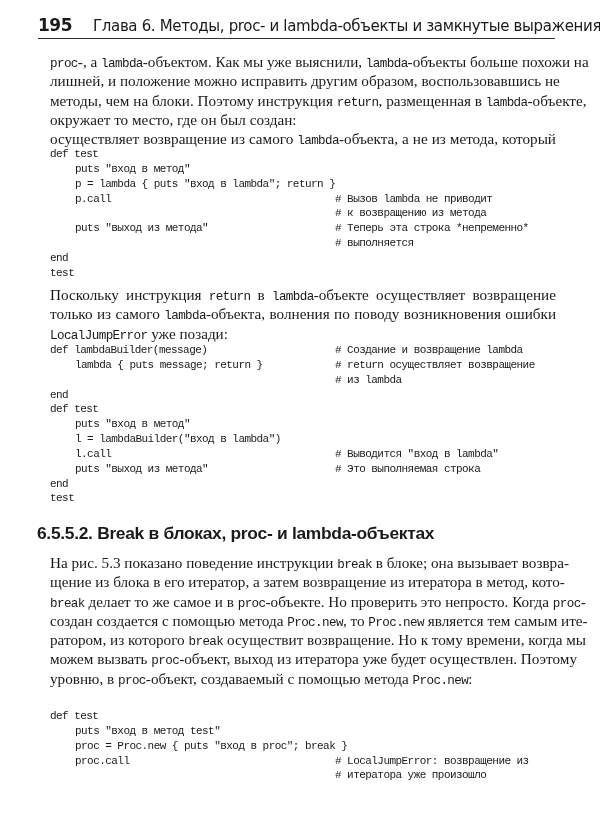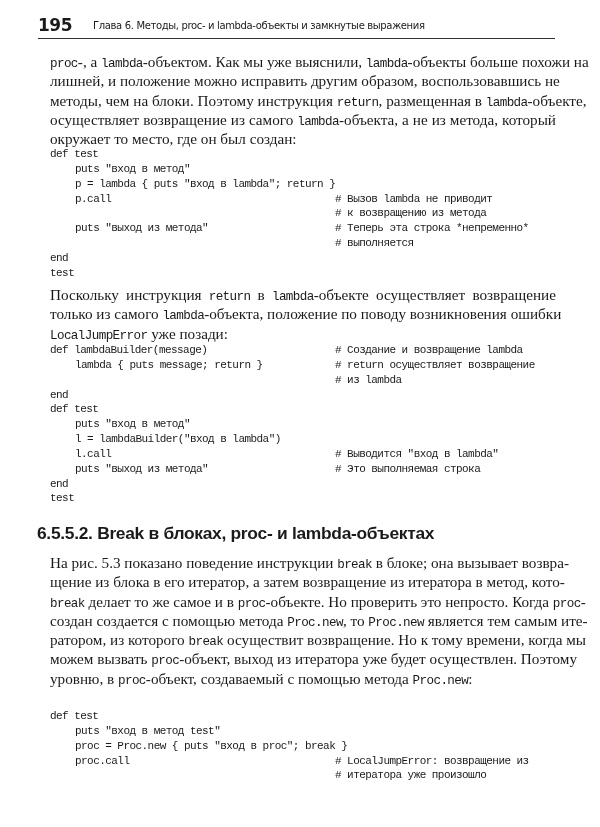--- a/index.html
+++ b/index.html
@@ -1,21 +1,21 @@
 <!DOCTYPE html>
 <html><head>
 <meta charset="utf-8">
 <style>
   html, body { margin: 0; padding: 0; background: #ffffff; }
   body { width: 600px; height: 827px; position: relative; overflow: hidden; color: #1a1a1a; }
   .page { position: absolute; left: 0; top: 0; width: 600px; height: 827px; }
 
   .running-head { position: absolute; left: 38px; top: 14px; width: 517px; height: 24px; border-bottom: 1.5px solid #333; }
   .page-num { position: absolute; left: 0; top: 0; font-family: "DejaVu Sans", sans-serif; font-weight: bold; font-size: 17px; line-height: 22px; letter-spacing: -0.5px; }
-  .chapter-title { position: absolute; left: 55px; top: 3px; font-family: "DejaVu Sans", sans-serif; font-size: 10px; line-height: 18px; letter-spacing: -0.35px; white-space: nowrap; }
+  .chapter-title { position: absolute; left: 55px; top: 3px; font-family: "DejaVu Sans", sans-serif; font-size: 15px; line-height: 18px; letter-spacing: -0.35px; white-space: nowrap; }
 
   .para { position: absolute; left: 50px; width: 506px; font-family: "Liberation Serif", serif; font-size: 15.2px; line-height: 19.3px; text-align: justify; }
   .para .ln { display: block; white-space: nowrap; text-align-last: justify; text-align: justify; height: 19.3px; }
   .para .ln.last { text-align-last: left; }
   .mono { font-family: "Liberation Mono", monospace; font-size: 12.6px; letter-spacing: -0.6px; }
 
   .code { position: absolute; left: 50px; width: 506px; font-family: "Liberation Mono", monospace; font-size: 11px; line-height: 14.85px; letter-spacing: -0.55px; white-space: pre; }
   .code .cl { position: relative; display: block; height: 14.85px; }
   .code .src { position: absolute; left: 0; }
   .code .src.ind { left: 25px; }
@@ -30,29 +30,29 @@
 
   <div class="running-head">
     <span class="page-num">195</span>
     <span class="chapter-title">Глава 6. Методы, proc- и lambda-объекты и замкнутые выражения</span>
   </div>
 
   <div class="para" style="top:52px">
       <span class="ln"><span class="mono">proc</span><span>-, а </span><span class="mono">lambda</span><span>-объектом. Как мы уже выяснили, </span><span class="mono">lambda</span><span>-объекты больше похожи на</span></span>
       <span class="ln"><span>лишней, и положение можно исправить другим образом, воспользовавшись не</span></span>
       <span class="ln"><span>методы, чем на блоки. Поэтому инструкция </span><span class="mono">return</span><span>, размещенная в </span><span class="mono">lambda</span><span>-объекте,</span></span>
+      <span class="ln last"><span>окружает то место, где он был создан:</span></span>
       <span class="ln"><span>осуществляет возвращение из самого </span><span class="mono">lambda</span><span>-объекта, а не из метода, который</span></span>
-      <span class="ln last"><span>окружает то место, где он был создан:</span></span>
     </div>
 
   <div class="code" style="top:147px"><span class="cl"><span class="src">def test</span></span><span class="cl"><span class="src ind">puts "вход в метод"</span></span><span class="cl"><span class="src ind">p = lambda { puts "вход в lambda"; return }</span></span><span class="cl"><span class="src ind">p.call</span><span class="cmt"># Вызов lambda не приводит</span></span><span class="cl"><span class="src ind"></span><span class="cmt"># к возвращению из метода</span></span><span class="cl"><span class="src ind">puts "выход из метода"</span><span class="cmt"># Теперь эта строка *непременно*</span></span><span class="cl"><span class="src ind"></span><span class="cmt"># выполняется</span></span><span class="cl"><span class="src">end</span></span><span class="cl"><span class="src">test</span></span></div>
 
   <div class="para" style="top:285px">
       <span class="ln"><span>Поскольку инструкция </span><span class="mono">return</span><span> в </span><span class="mono">lambda</span><span>-объекте осуществляет возвращение</span></span>
-      <span class="ln"><span>только из самого </span><span class="mono">lambda</span><span>-объекта, положение по поводу возникновения ошибки</span></span>
+      <span class="ln"><span>только из самого </span><span class="mono">lambda</span><span>-объекта, волнения по поводу возникновения ошибки</span></span>
       <span class="ln last"><span class="mono">LocalJumpError</span><span> уже позади:</span></span>
     </div>
 
   <div class="code" style="top:343px"><span class="cl"><span class="src">def lambdaBuilder(message)</span><span class="cmt"># Создание и возвращение lambda</span></span><span class="cl"><span class="src ind">lambda { puts message; return }</span><span class="cmt"># return осуществляет возвращение</span></span><span class="cl"><span class="src ind"></span><span class="cmt"># из lambda</span></span><span class="cl"><span class="src">end</span></span><span class="cl"><span class="src">def test</span></span><span class="cl"><span class="src ind">puts "вход в метод"</span></span><span class="cl"><span class="src ind">l = lambdaBuilder("вход в lambda")</span></span><span class="cl"><span class="src ind">l.call</span><span class="cmt"># Выводится "вход в lambda"</span></span><span class="cl"><span class="src ind">puts "выход из метода"</span><span class="cmt"># Это выполняемая строка</span></span><span class="cl"><span class="src">end</span></span><span class="cl"><span class="src">test</span></span></div>
 
   <div class="section-heading">6.5.5.2. Break в блоках, proc- и lambda-объектах</div>
 
   <div class="para" style="top:553px">
       <span class="ln"><span>На рис. 5.3 показано поведение инструкции </span><span class="mono">break</span><span> в блоке; она вызывает возвра-</span></span>
       <span class="ln"><span>щение из блока в его итератор, а затем возвращение из итератора в метод, кото-</span></span>

